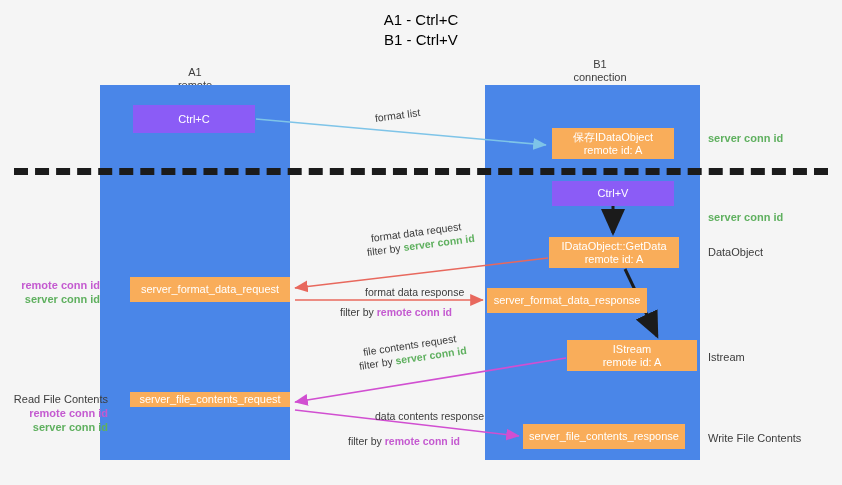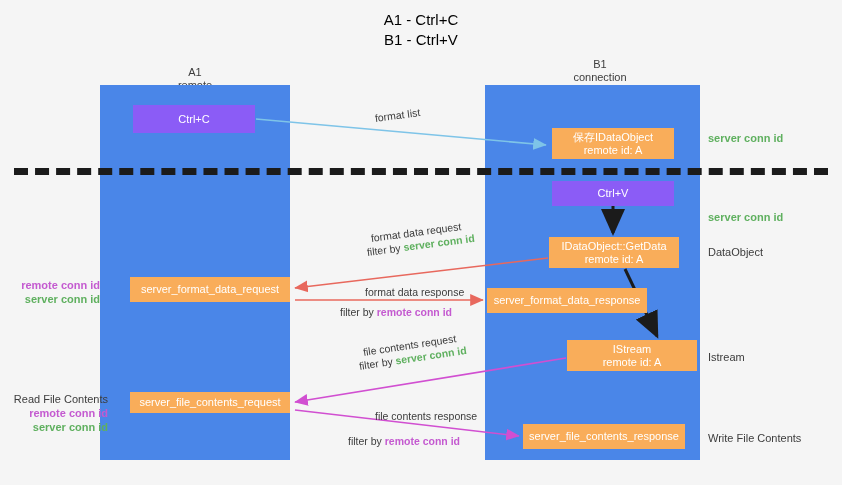--- a/index.html
+++ b/index.html
@@ -56,21 +56,21 @@
   .green{background:#8b5cf6;}
   .orange{background:#f9ad5a;}
 
   #n-ctrlc{left:133px;top:105px;width:122px;height:28px;}
   #n-save{left:552px;top:128px;width:122px;height:31px;}
   #n-ctrlv{left:552px;top:181px;width:122px;height:25px;}
   #n-getdata{left:549px;top:237px;width:130px;height:31px;}
   #n-fmtreq{left:130px;top:277px;width:160px;height:25px;}
   #n-fmtresp{left:487px;top:288px;width:160px;height:25px;}
   #n-istream{left:567px;top:340px;width:130px;height:31px;}
-  #n-filereq{left:130px;top:392px;width:160px;height:21px;}
+  #n-filereq{left:130px;top:392px;width:160px;height:15px;}
   #n-fileresp{left:523px;top:424px;width:162px;height:25px;}
 
   
   .side{font-size:11px;line-height:14px;color:#3c3c3c;white-space:nowrap;}
   .green-txt{color:#5fb05f;font-weight:bold;}
   .magenta-txt{color:#c45ad0;font-weight:bold;}
 
   #ann-server1{left:708px;top:131px;}
   #ann-server2{left:708px;top:210px;}
   #ann-dataobject{left:708px;top:245px;}
@@ -211,21 +211,21 @@
   </div>
 
   <div class="abs arrow-label rot-up2" id="lbl-fcreq">
     <span>file contents request</span>
   </div>
   <div class="abs arrow-label rot-up2" id="lbl-fcreq-f">
     <span>filter by </span><span class="green-txt">server conn id</span>
   </div>
 
   <div class="abs arrow-label" id="lbl-fcresp">
-    <span>file contents response</span>
+    <span>data contents response</span>
   </div>
   <div class="abs arrow-label" id="lbl-fcresp-f">
     <span>filter by </span><span class="magenta-txt">remote conn id</span>
   </div>
 
   <div class="abs side green-txt" id="ann-server1">server conn id</div>
   <div class="abs side green-txt" id="ann-server2">server conn id</div>
   <div class="abs side" id="ann-dataobject">DataObject</div>
   <div class="abs side" id="ann-istream">Istream</div>
   <div class="abs side" id="ann-writefile">Write File Contents</div>

